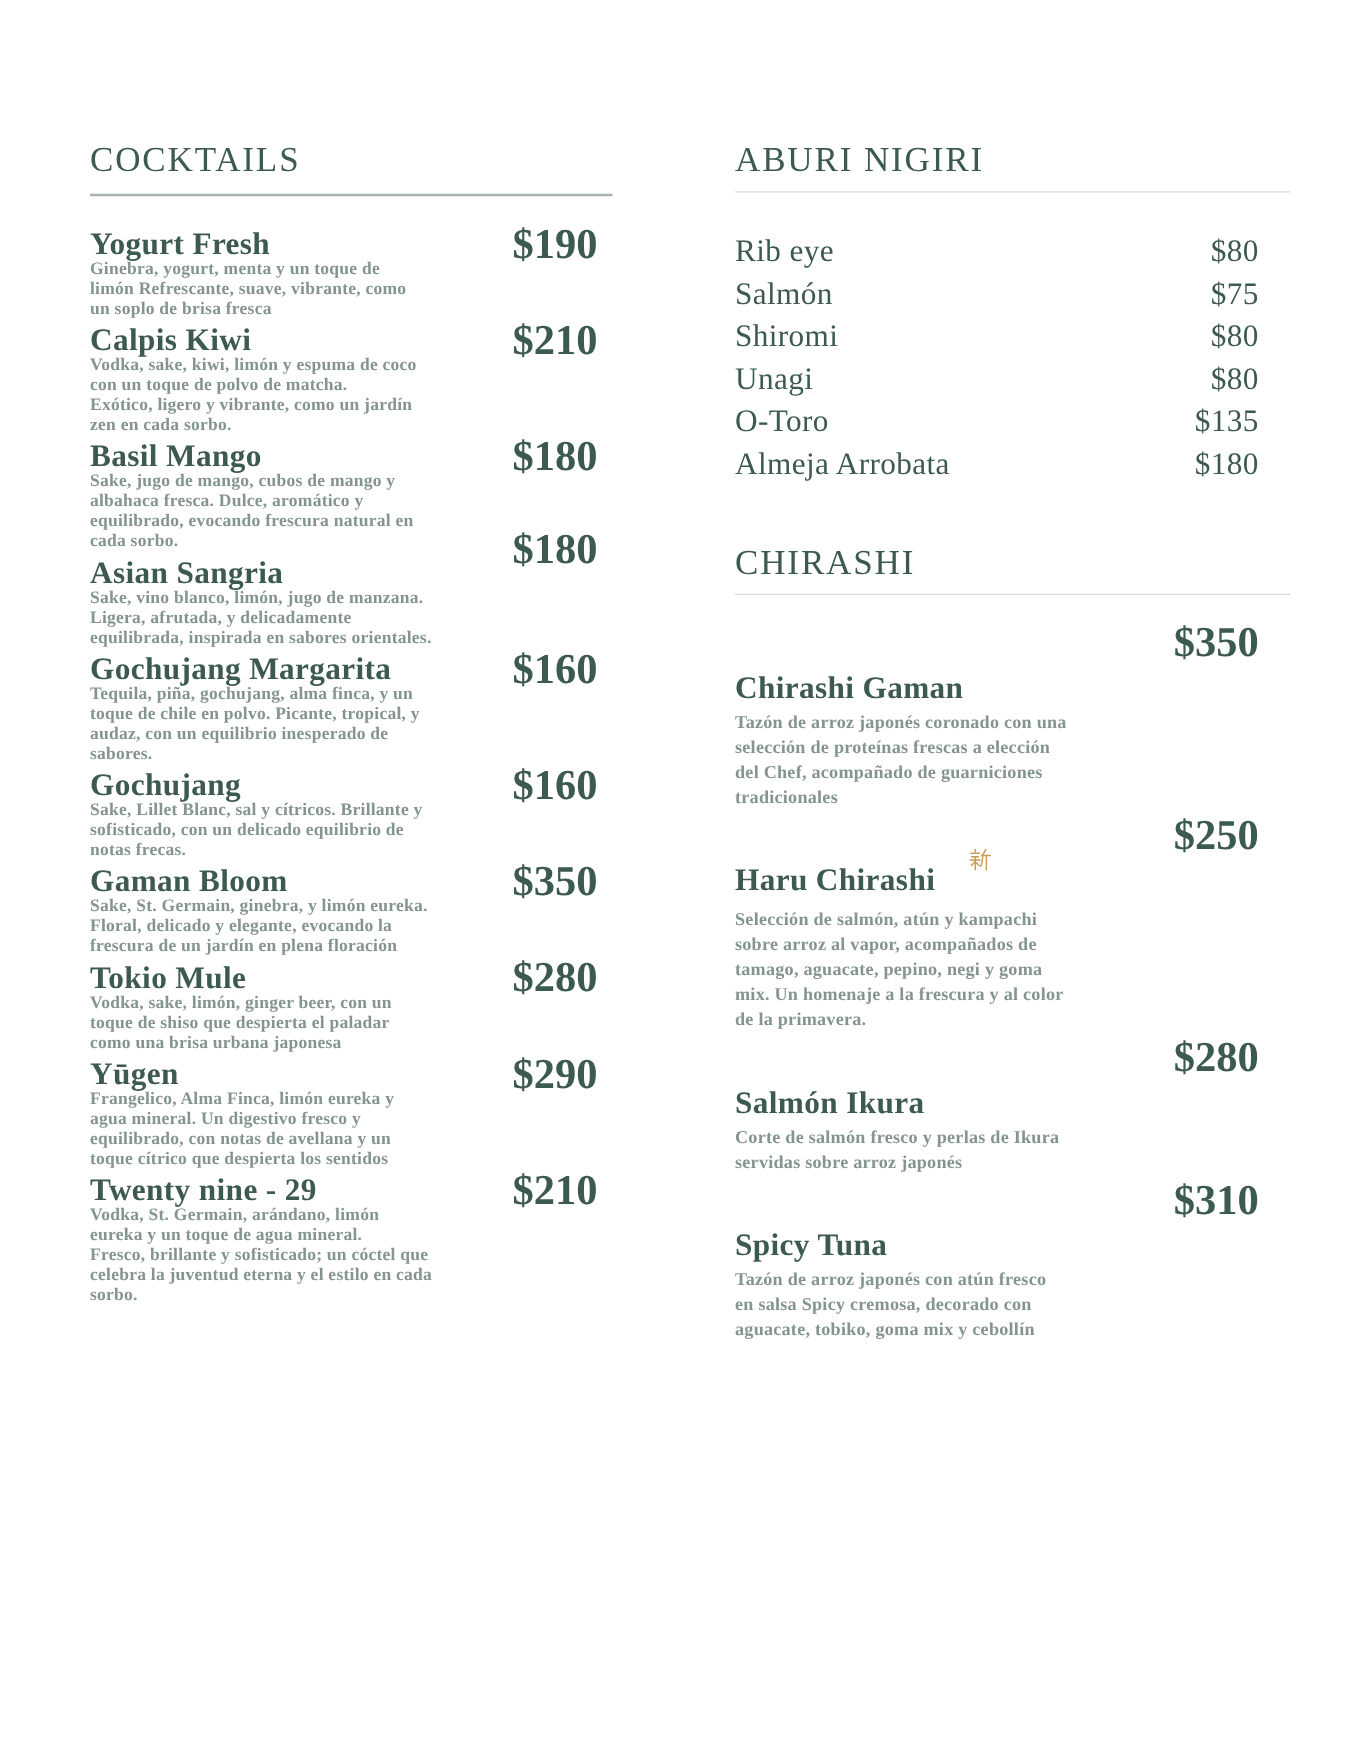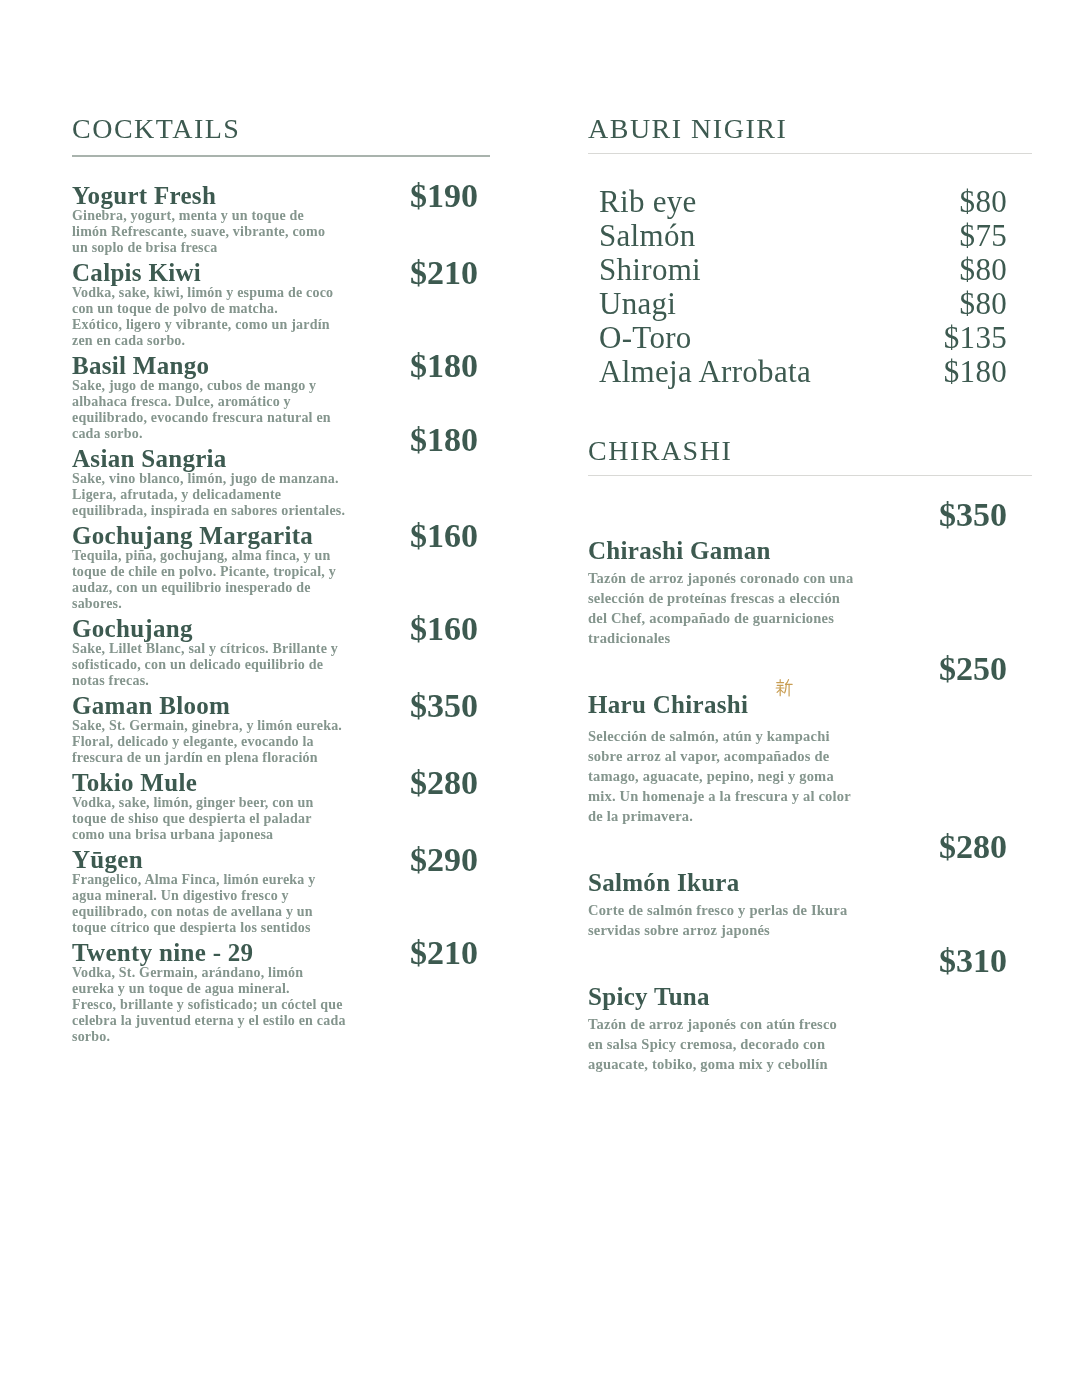--- a/index.html
+++ b/index.html
@@ -43,21 +43,21 @@
   .col-right .item{margin-bottom:8px;}
   .col-right .item-name{line-height:27px;margin-top:35px;}
   .col-right .item-main .item-name,
   .col-right .name-row{margin-bottom:4px;}
   .col-right .item-desc{font-size:14.5px;line-height:20px;letter-spacing:.2px;}
   .col-right .item-price{padding-right:25px;}
 
   .nigiri-list{margin-top:31px;}
   .nigiri-row{
     display:flex;justify-content:space-between;align-items:baseline;
-    font-size:31px;line-height:34px;letter-spacing:.3px;color:var(--ink);margin-left:11px;
+    font-size:25px;line-height:34px;letter-spacing:.3px;color:var(--ink);
   }
   .nigiri-row .nigiri-price{padding-right:25px;}
 
   .chirashi-section{margin-top:48px;}
 
   .badge-svg{width:20px;height:20px;display:inline-block;transform:translateY(-1px);}
   .badge-svg path{stroke:var(--gold);stroke-width:1.3;fill:none;stroke-linecap:round;}
 </style>
 </head>
 <body>

